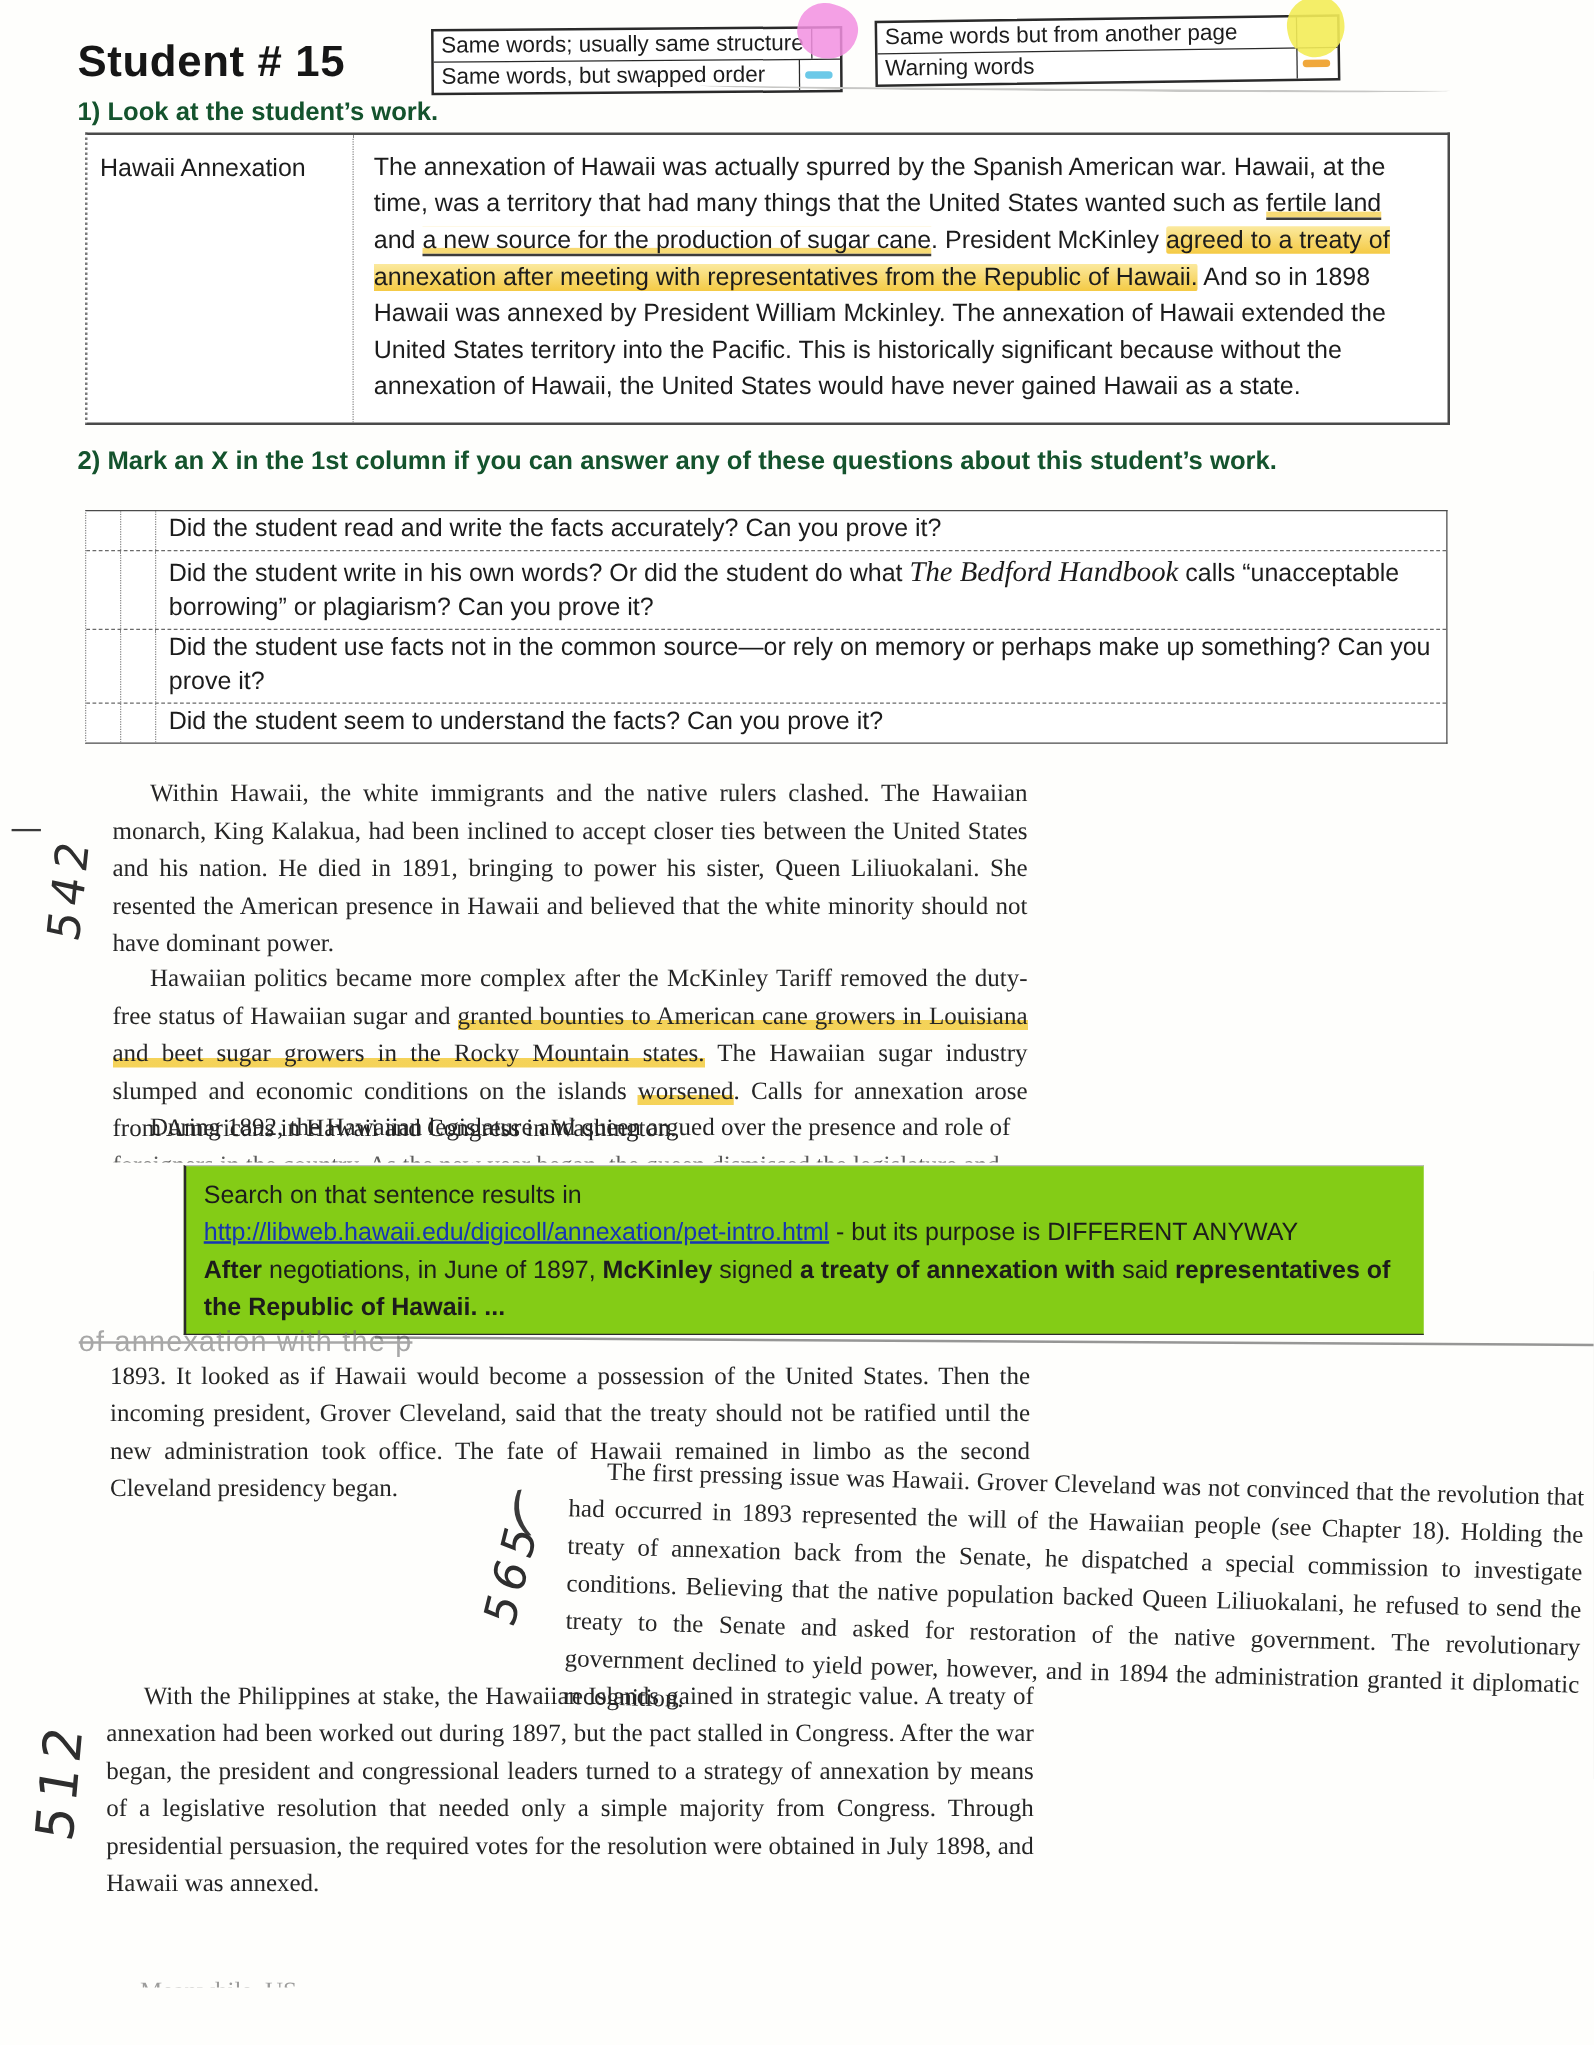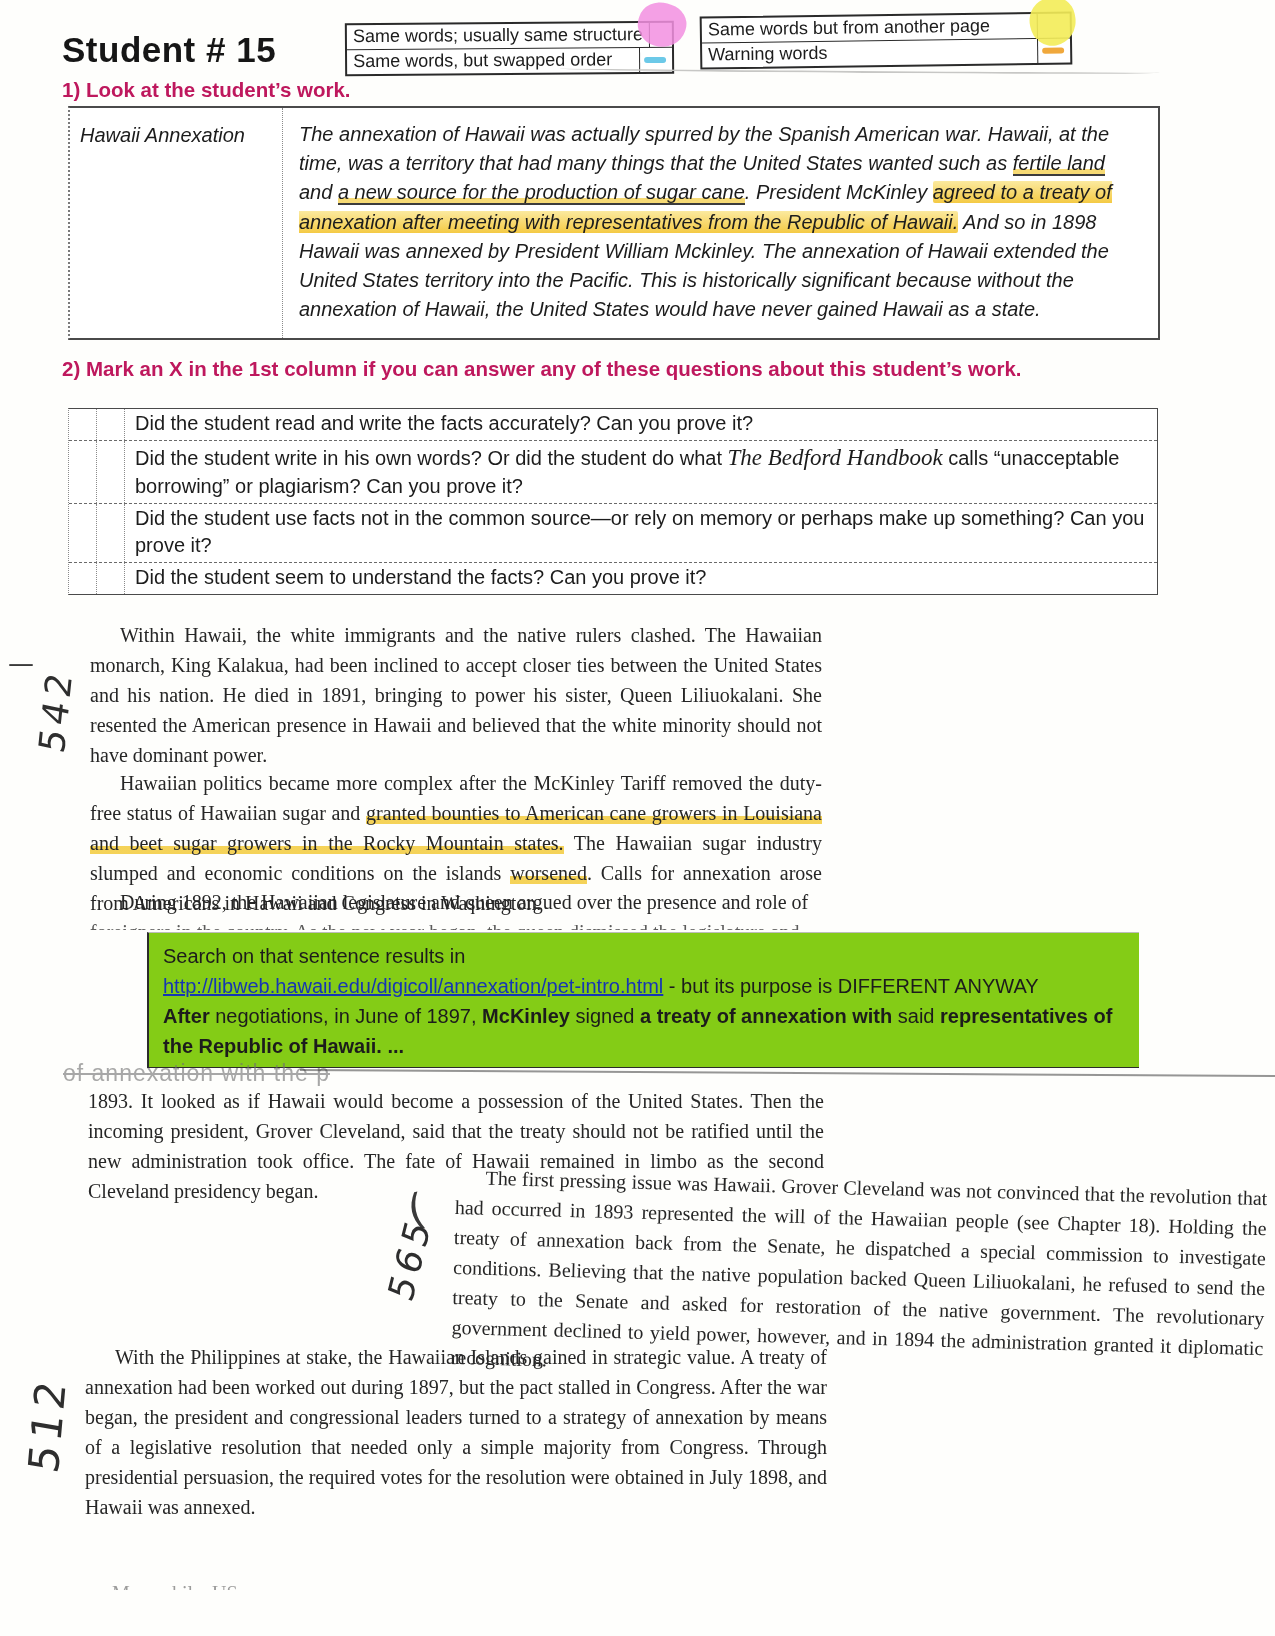--- a/index.html
+++ b/index.html
@@ -12,21 +12,21 @@
   .legend-table{border:2px solid #2a2a2a;background:#fff;}
   .legend-row{display:flex;border-top:1.5px solid #2a2a2a;}
   .legend-row:first-child{border-top:none;}
   .legend-label{flex:1;font-size:18px;padding:1px 6px 2px;white-space:nowrap;}
   .legend-swatch{width:32px;border-left:1.5px solid #2a2a2a;position:relative;}
   .blob{position:absolute;border-radius:50% 45% 55% 50%;}
   .dash-swatch{position:absolute;left:4px;top:9px;width:22px;height:6px;border-radius:3px;}
   .squiggle{position:absolute;height:3px;border-radius:50%;background:transparent;border-bottom:2px solid #c7c7c5;}
 
   
-  .h-bold{font-size:20.5px;font-weight:bold;color:#be185d;}
+  .h-bold{font-size:20.5px;font-weight:bold;color:#14532d;}
 
   
   .work-table{display:flex;border:2px solid #4a4a4a;border-left:2px dotted #7a7a7a;background:#fff;}
   .work-label{width:192px;padding:14px 10px;font-size:20px;line-height:1.35;}
   .work-body{flex:1;border-left:1.5px dotted #8a8a8a;padding:12px 16px 14px;font-size:20px;line-height:1.46;}
   .ul-pen{border-bottom:2px solid #3c3c3c;
           background:linear-gradient(to top, rgba(244,206,70,.75) 0 5px, transparent 5px);}
   .hl-yellow{background:linear-gradient(rgba(248,216,80,.55), rgba(243,196,48,.9));border-radius:2px;}
 
   
@@ -93,21 +93,21 @@
       <div class="legend-swatch">
         <div class="dash-swatch" style="background:#f0a83c;"></div>
       </div>
     </div>
   </div>
 
   <div class="squiggle abs" style="left:560px;top:68px;width:600px;transform:rotate(.4deg);"></div>
 
   <div class="abs h-bold" style="left:62px;top:78px;">1) Look at the student’s work.</div>
 
-  <div class="abs work-table" style="left:68px;top:106px;width:1088px;font-style:italic;">
+  <div class="abs work-table" style="left:68px;top:106px;width:1088px;">
     <div class="work-label">Hawaii Annexation</div>
     <div class="work-body">
       <span>The annexation of Hawaii was actually spurred by the Spanish American war. Hawaii, at the time, was a territory that had many things that the United States wanted such as </span><span class="ul-pen">fertile land</span><span> and </span><span class="ul-pen">a new source for the production of sugar cane</span><span>. President McKinley </span><span class="hl-yellow">agreed to a treaty of annexation after meeting with representatives from the Republic of Hawaii.</span><span> And so in 1898 Hawaii was annexed by President William Mckinley. The annexation of Hawaii extended the United States territory into the Pacific. This is historically significant because without the annexation of Hawaii, the United States would have never gained Hawaii as a state.</span>
     </div>
   </div>
 
   <div class="abs h-bold" style="left:62px;top:357px;">2) Mark an X in the 1st column if you can answer any of these questions about this student’s work.</div>
 
   <div class="abs q-table" style="left:68px;top:384px;width:1088px;margin-top:24px;">
     <div class="q-row">

